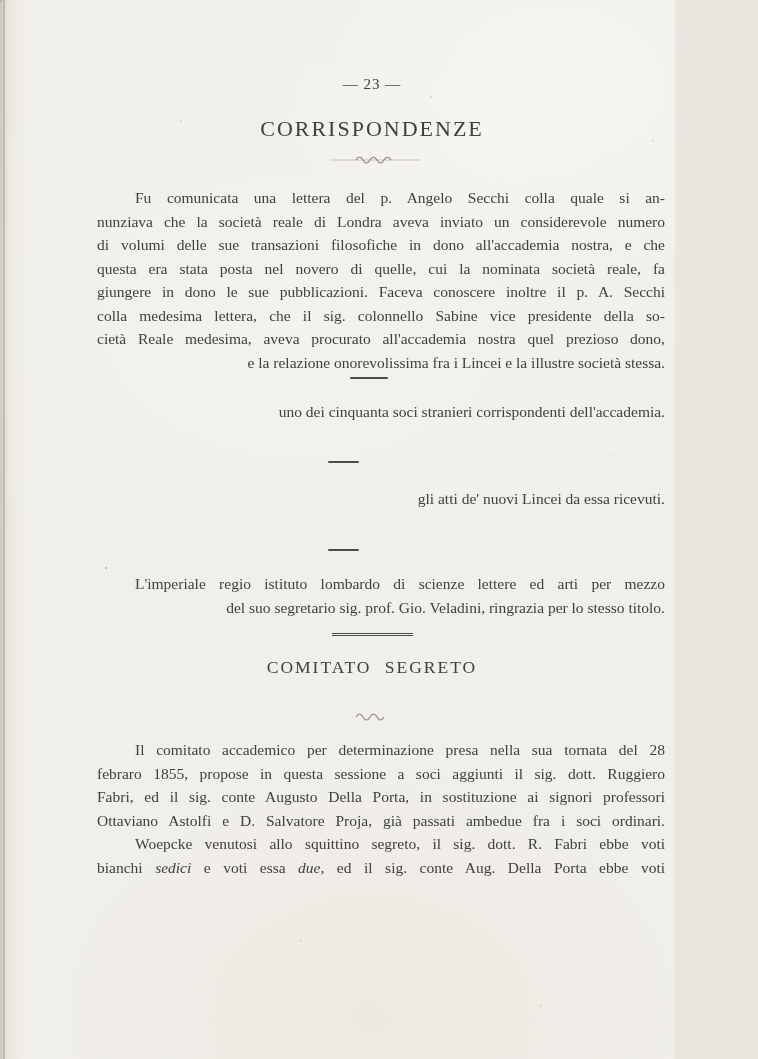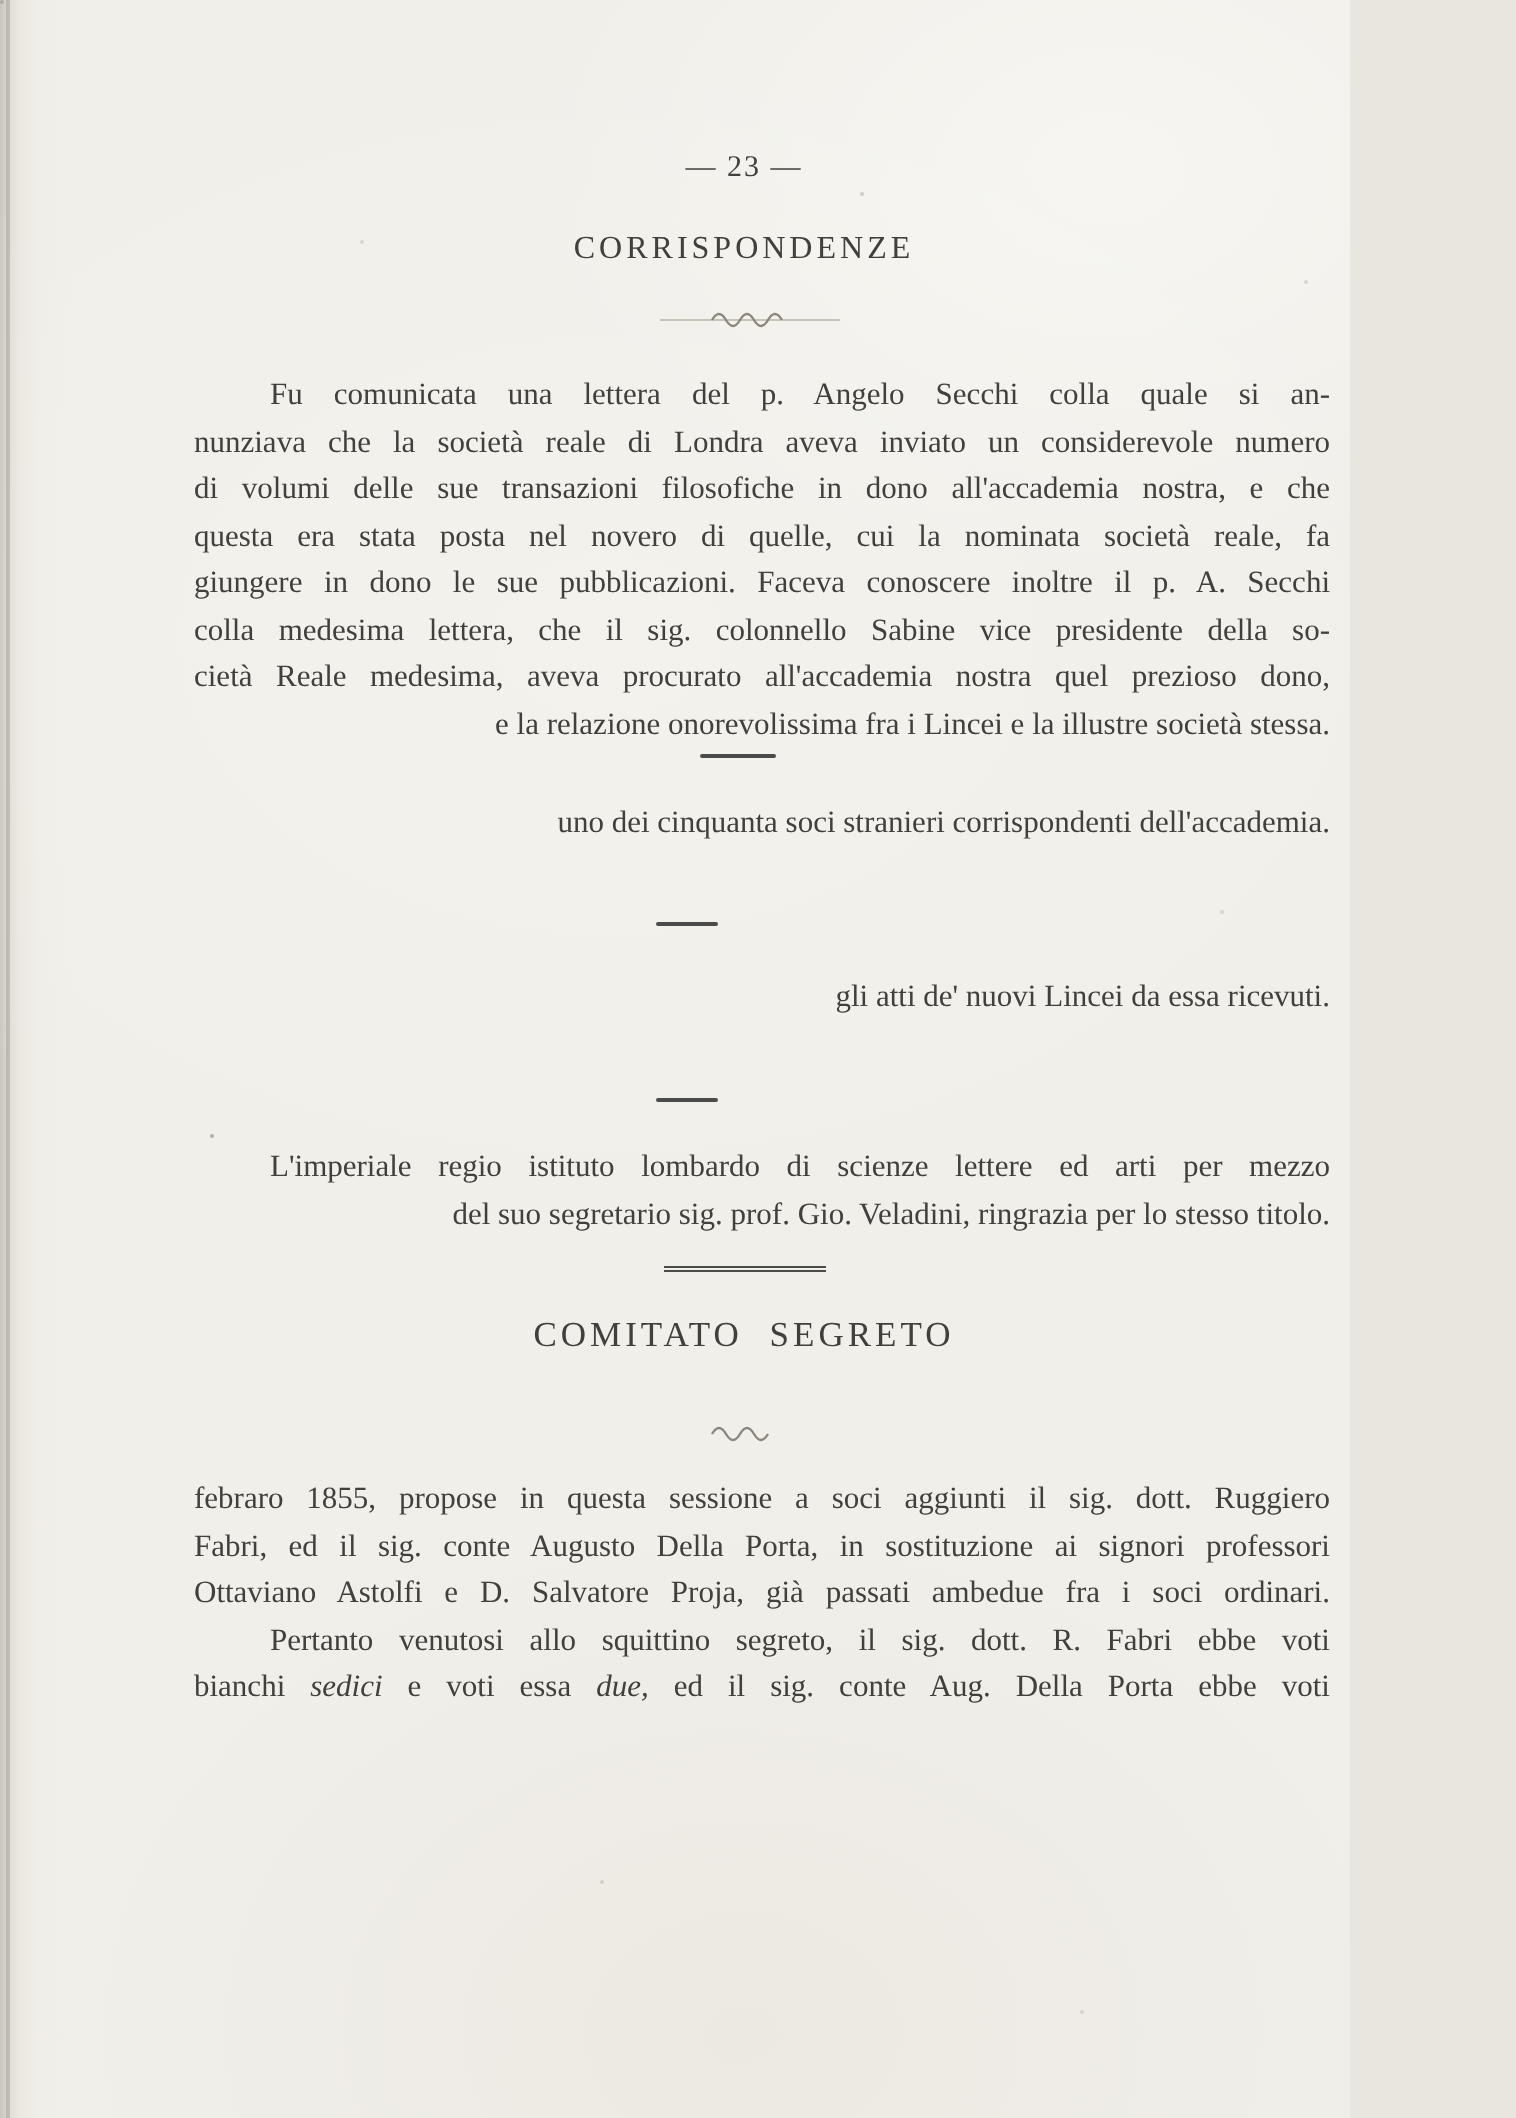--- a/index.html
+++ b/index.html
@@ -28,21 +28,21 @@
                 652px 140px 0 rgba(125,118,102,0.25),
                 105px 567px 0 rgba(100,95,84,0.45),
                 610px 455px 0 rgba(125,118,102,0.22),
                 300px 940px 0 rgba(125,118,102,0.25),
                 540px 1005px 0 rgba(125,118,102,0.22),
                 180px 120px 0 rgba(125,118,102,0.22);
   }
   .centered { position:absolute; left:88px; width:568px; text-align:center; }
   .pagenum { top:76px; font-size:15px; letter-spacing:1px; }
   .stitle  { letter-spacing:2px; word-spacing:7px; }
-  .t1 { top:116px; font-size:16px; }
+  .t1 { top:116px; font-size:22px; }
   .t2 { top:657px; font-size:17.5px; }
   .tb {
     position:absolute; left:97px; width:568px;
     font-size:15.5px; line-height:23.5px;
   }
   .p1 { top:186px; }
   .p2 { top:400px; }
   .p3 { top:487px; }
   .p4 { top:572px; }
   .p56 { top:738px; }
@@ -114,20 +114,21 @@
 
   <div class="dsep"></div>
 
   <div class="centered stitle t2">COMITATO SEGRETO</div>
 
   <svg class="orn orn2" width="30" height="10" viewBox="0 0 30 10">
     <path d="M 1 5 q 3.5 -6 7 0 q 3.5 6 7 0 q 3.5 -6 7 0 q 3.5 6 7 0" fill="none" stroke="#8d887e" stroke-width="1.2"></path>
   </svg>
 
   <div class="tb p56">
+    <div class="jline indent">Il comitato accademico per determinazione presa nella sua tornata del 28</div>
     <div class="jline">febraro 1855, propose in questa sessione a soci aggiunti il sig. dott. Ruggiero</div>
     <div class="jline">Fabri, ed il sig. conte Augusto Della Porta, in sostituzione ai signori professori</div>
     <div class="jline">Ottaviano Astolfi e D. Salvatore Proja, già passati ambedue fra i soci ordinari.</div>
-    <div class="jline indent">Pertanto venutosi allo squittino segreto, il sig. dott. R. Fabri ebbe voti</div>
+    <div class="jline indent">Woepcke venutosi allo squittino segreto, il sig. dott. R. Fabri ebbe voti</div>
     <div class="jline"><span>bianchi </span><span class="it">sedici</span><span> e voti essa </span><span class="it">due,</span><span> ed il sig. conte Aug. Della Porta ebbe voti</span></div>
   </div>
 
 </div>
 
 </body></html>

